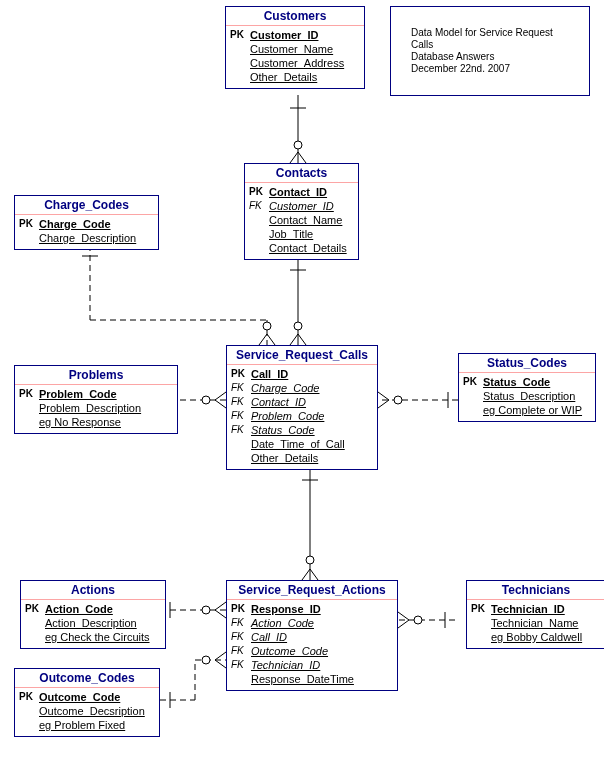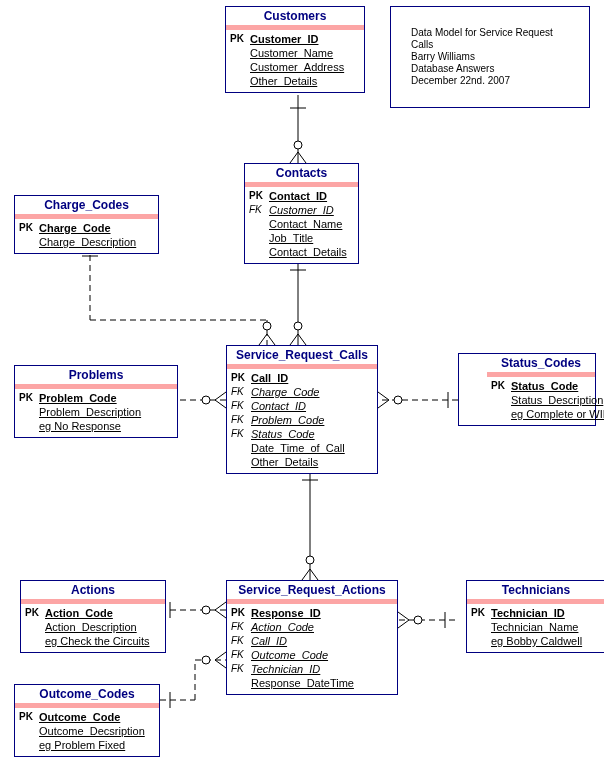--- a/index.html
+++ b/index.html
@@ -21,21 +21,21 @@
     border: 1px solid #000080;
     background: #ffffff;
     box-sizing: border-box;
   }
   .entity-title {
     background: #ffffff;
     color: #000080;
     font-weight: bold;
     text-align: center;
     padding: 2px 4px;
-    border-bottom: 5px solid #fca5a5;
+    border-bottom: 1px solid #fca5a5;
     font-size: 12px;
   }
   .entity-body {
     padding: 2px 4px 4px 4px;
   }
   .row {
     display: flex;
     line-height: 14px;
     white-space: nowrap;
   }
@@ -77,21 +77,20 @@
   }
   .dashed { stroke-dasharray: 6 4; }
 </style>
 </head>
 <body>
 
 <div id="canvas">
 
   <div id="meta-box" style="left:390px; top:6px; width:200px;">
     <div>Data Model for Service Request Calls</div>
-    <div>Barry Williams</div>
     <div>Database Answers</div>
     <div>December 22nd. 2007</div>
   </div>
 
   <svg class="connectors">
 
     <line x1="298" y1="95" x2="298" y2="163"></line>
 
     <line x1="290" y1="108" x2="306" y2="108"></line>
 
@@ -253,21 +252,21 @@
           <span class="keycol"></span>
           <span class="namecol">Date_Time_of_Call</span>
         </div>
         <div class="row ">
           <span class="keycol"></span>
           <span class="namecol">Other_Details</span>
         </div>
       </div>
   </div>
 
-  <div class="entity" style="left:458px; top:353px; width:138px;padding-left:28px;">
+  <div class="entity" style="left:458px; top:353px; width:138px;">
     <div class="entity-title">Status_Codes</div>
     <div class="entity-body">
         <div class="row pk">
           <span class="keycol">PK</span>
           <span class="namecol">Status_Code</span>
         </div>
         <div class="row ">
           <span class="keycol"></span>
           <span class="namecol">Status_Description</span>
         </div>
@@ -289,21 +288,21 @@
           <span class="keycol"></span>
           <span class="namecol">Action_Description</span>
         </div>
         <div class="row ">
           <span class="keycol"></span>
           <span class="namecol">eg Check the Circuits</span>
         </div>
       </div>
   </div>
 
-  <div class="entity" style="left:14px; top:668px; width:146px;margin-top:16px;">
+  <div class="entity" style="left:14px; top:668px; width:146px;">
     <div class="entity-title">Outcome_Codes</div>
     <div class="entity-body">
         <div class="row pk">
           <span class="keycol">PK</span>
           <span class="namecol">Outcome_Code</span>
         </div>
         <div class="row ">
           <span class="keycol"></span>
           <span class="namecol">Outcome_Decsription</span>
         </div>

